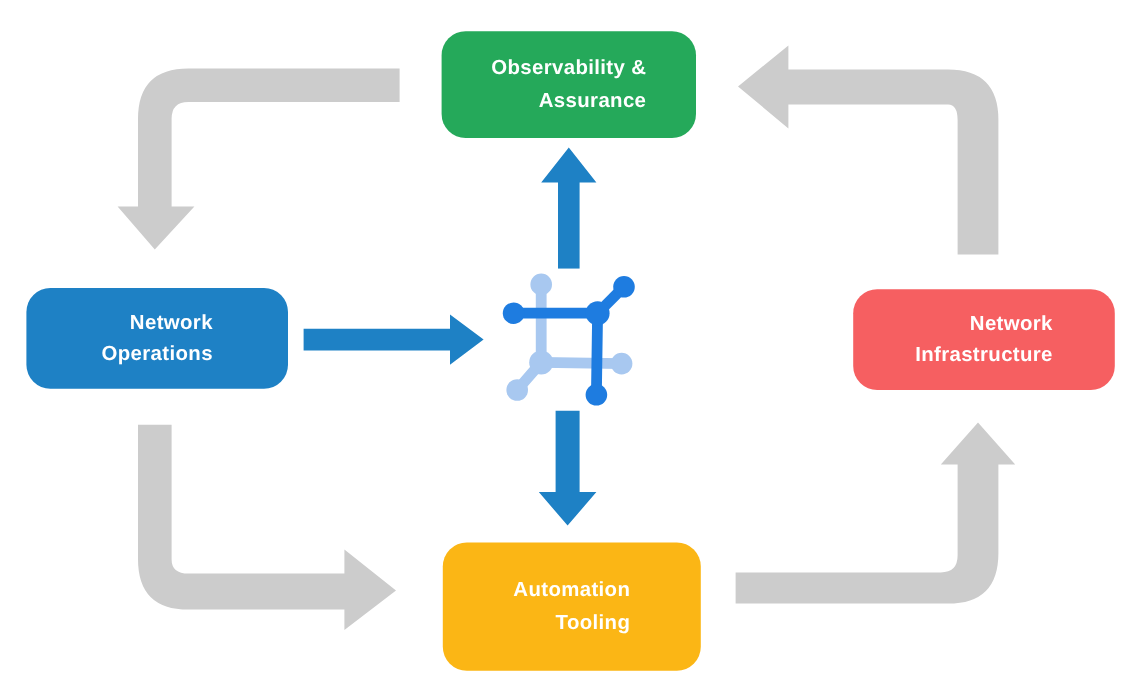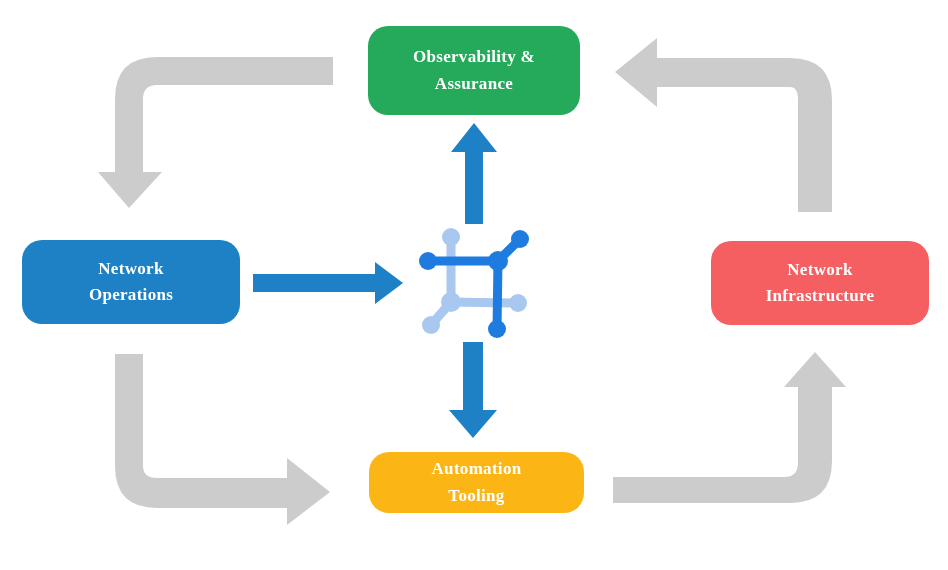--- a/index.html
+++ b/index.html
@@ -11,32 +11,31 @@
     font-family: "Liberation Sans", sans-serif;
     overflow: hidden;
   }
   .node {
     position: absolute;
     border-radius: 20px;
     color: #ffffff;
     display: flex;
     align-items: center;
     justify-content: center;
-    text-align: center;
+    text-align: right;
     font-size: 17px;
     font-weight: 600;
     letter-spacing: 0.3px;
     line-height: 1.55;
-    font-family: Liberation Serif, serif;
   }
   .node .label { white-space: pre-line; }
   .node-observability { left: 368px; top: 26px;  width: 212px; height: 89px; }
   .node-operations    { left: 22px;  top: 240px; width: 218px; height: 84px; }
   .node-infrastructure{ left: 711px; top: 241px; width: 218px; height: 84px; }
-  .node-automation    { left: 369px; top: 452px; width: 215px; height: 61px; }
+  .node-automation    { left: 369px; top: 452px; width: 215px; height: 107px; }
   svg.arrow, svg.icon { position: absolute; display: block; }
 </style>
 </head>
 <body>
 
 <div class="canvas">
 
   <svg class="arrow" style="left:95px; top:50px;" width="245" height="165" viewBox="0 0 245 165">
     <path d="M238 7 L62 7 Q20 7 20 49 L20 122 L3 122 L34 158 L67 122 L48 122 L48 49 Q48 35 62 35 L238 35 Z" fill="#CCCCCC"></path>
   </svg>

